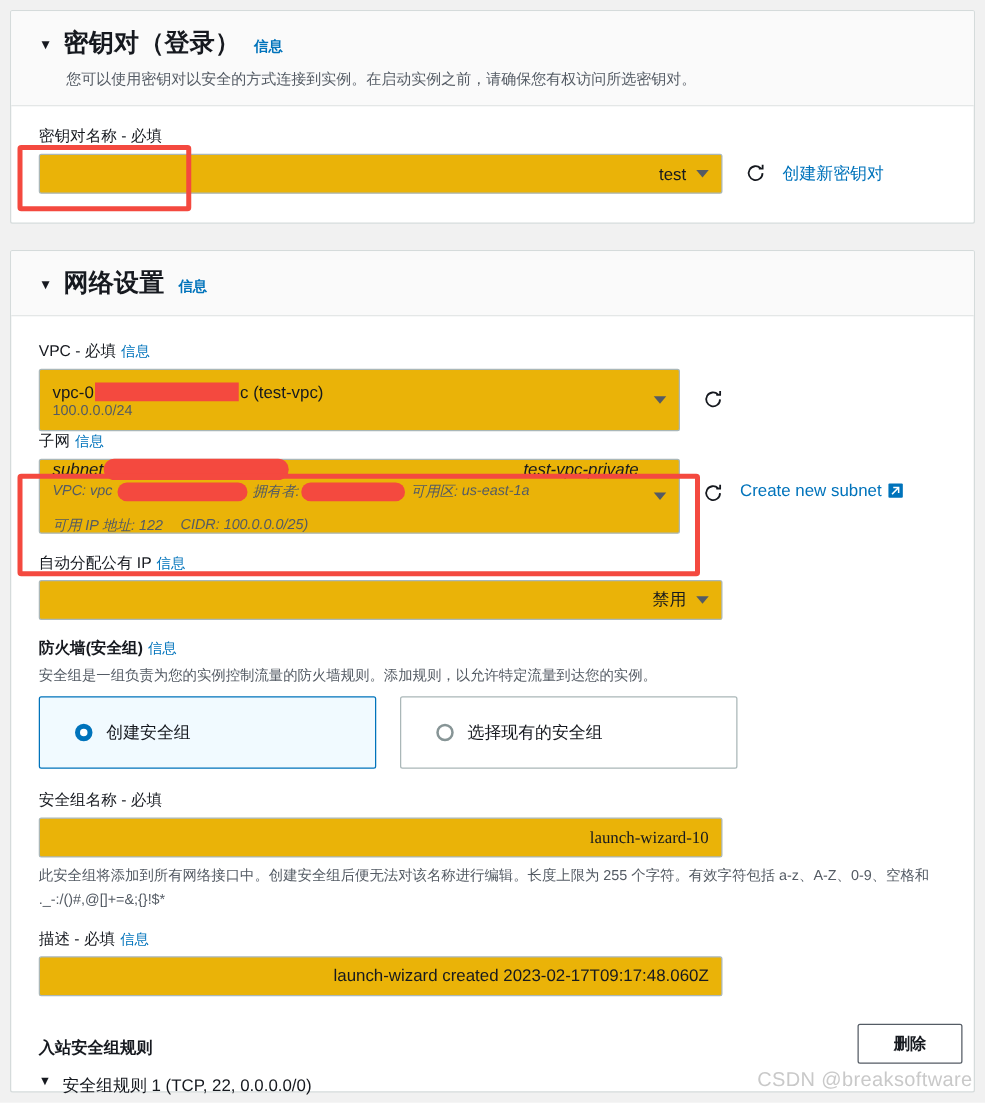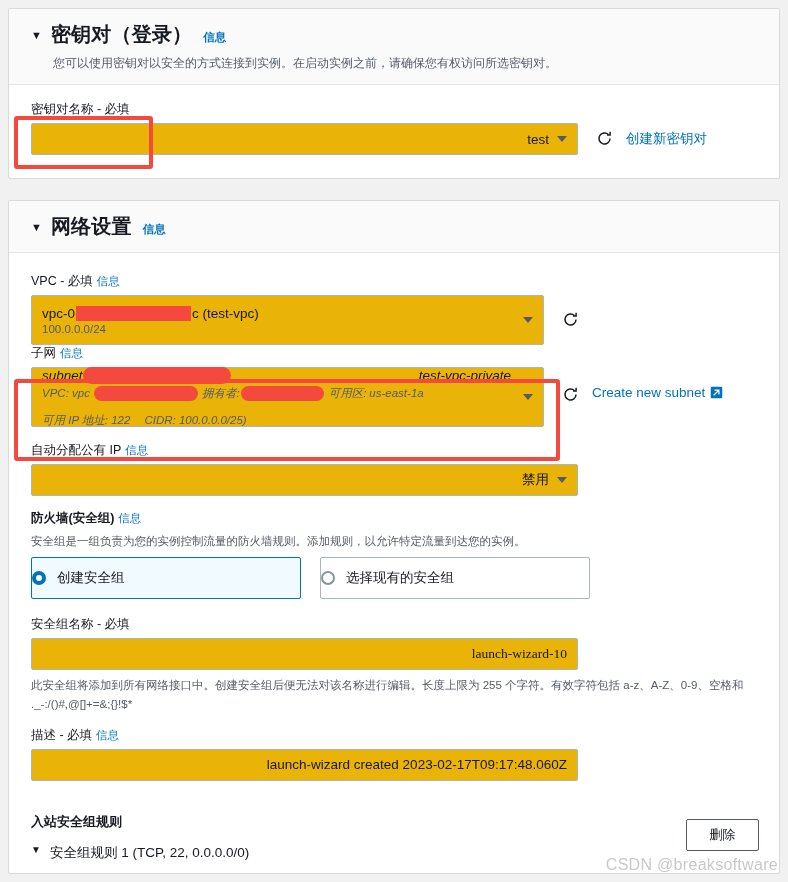--- a/index.html
+++ b/index.html
@@ -119,26 +119,26 @@
     cursor: pointer;
     display: flex;
     align-items: center;
     gap: 5px;
   }
   .ext-icon { width: 13px; height: 13px; flex: none; }
 
   
   .radio-row { display: flex; gap: 19px; margin-top: 6px; }
   .radio-card {
-    width: 270px; height: 42px;
+    width: 270px; height: 58px;
     border: 1px solid #aab7b8;
     border-radius: 2px;
     display: flex;
     align-items: center;
-    padding-left: 0;
+    padding-left: 28px;
     font-size: 13.5px;
     background: #fff;
     cursor: pointer;
   }
   .radio-card.sel {
     border: 1px solid #0073bb;
     background: #f1faff;
   }
   .rb {
     width: 14px; height: 14px;
@@ -368,17 +368,17 @@
       <div class="sub-head" style="margin-top:32px;">入站安全组规则</div>
       <div class="rule-row">
         <span class="rule-caret">▼</span>
         <span class="rule-text">安全组规则 1 (TCP, 22, 0.0.0.0/0)</span>
       </div>
     </div>
   </div>
 
   <div class="hl-box" style="left:14px; top:379px; width:546px; height:82px;"></div>
 
-  <button class="btn" style="left:686px; top:819px; width:73px;">删除</button>
+  <button class="btn" style="left:686px; top:819px; width:84px;font-weight:bold;">删除</button>
 
   <div class="watermark">CSDN @breaksoftware</div>
 
 </div>
 
 </body></html>

